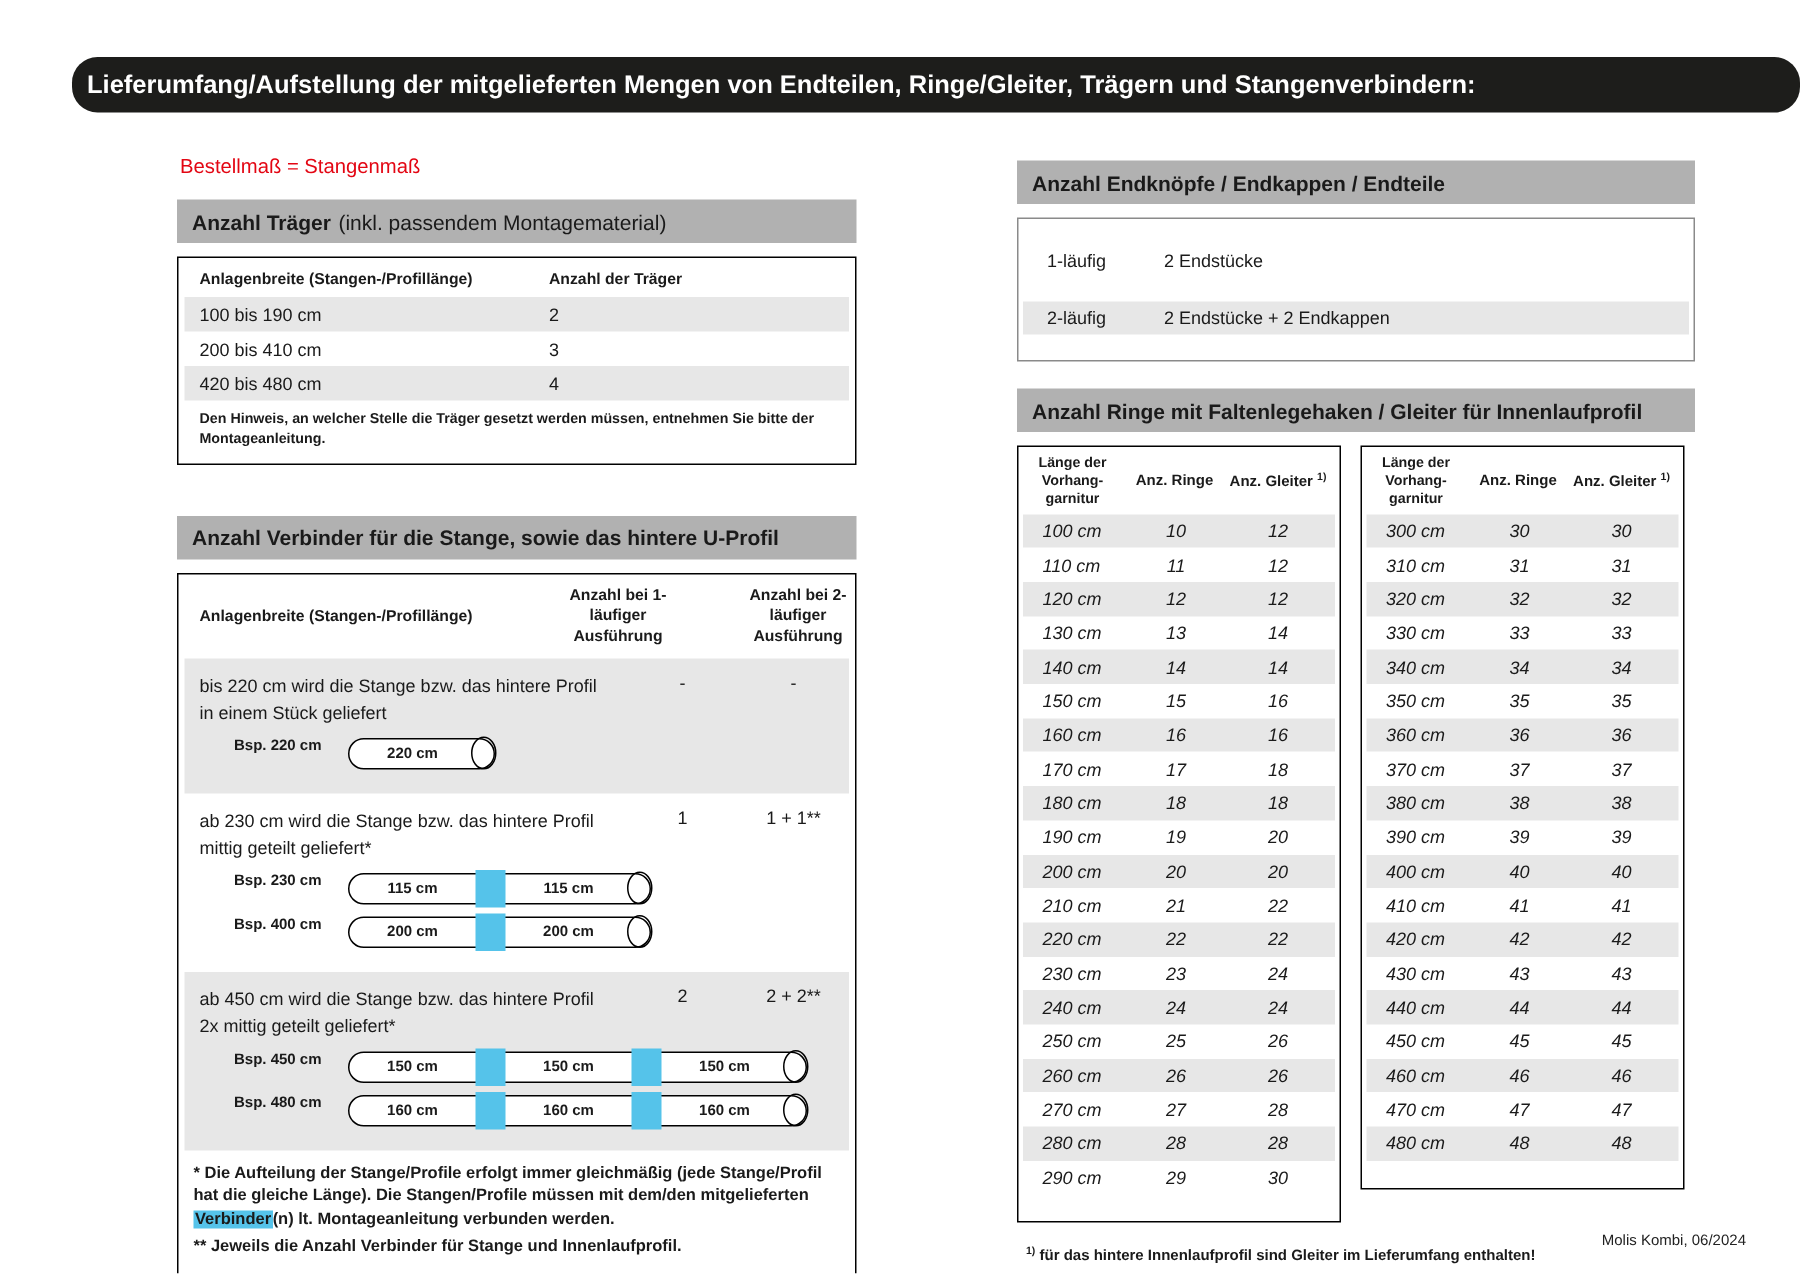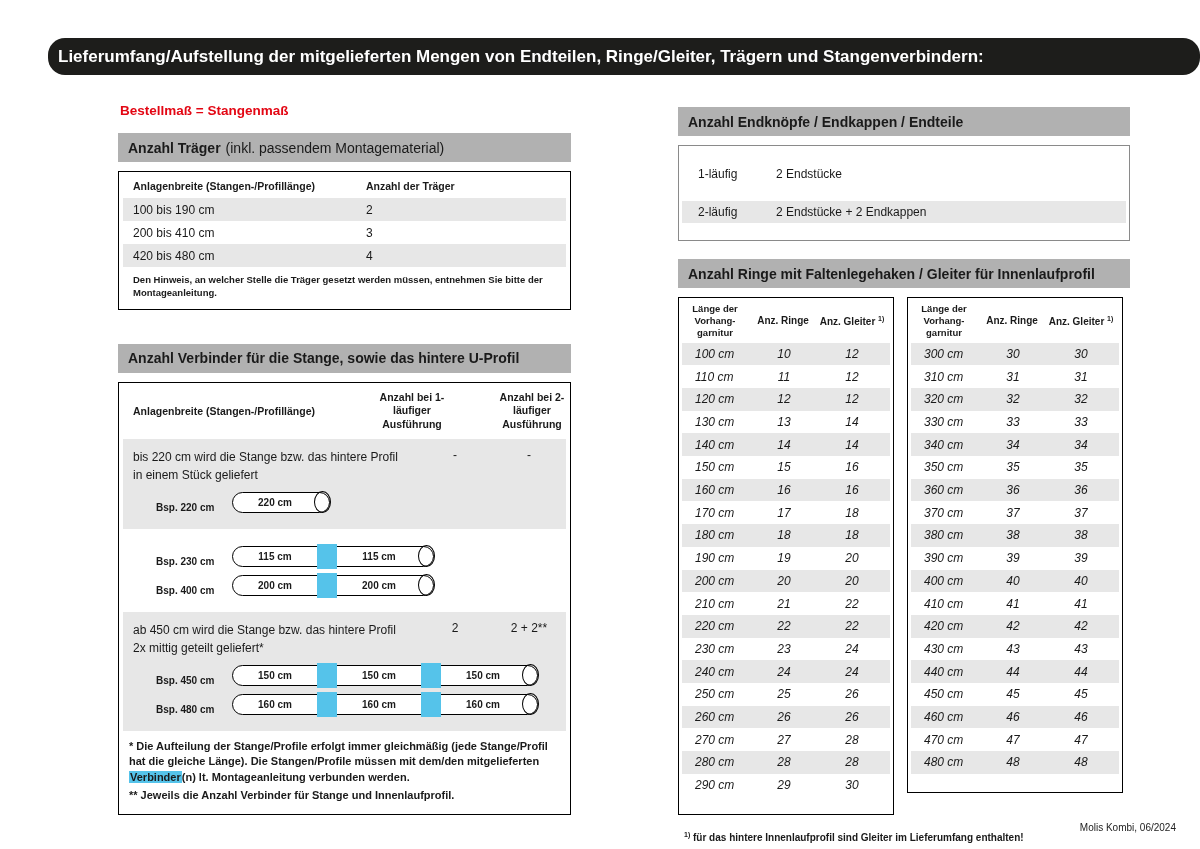--- a/index.html
+++ b/index.html
@@ -10,21 +10,21 @@
   
   .title-bar {
     position:absolute; left:48px; right:0; top:38px; height:37px;
     background:#1d1d1b; color:#fff; display:flex; align-items:center;
     padding-left:10px; font-size:17px; font-weight:bold; box-sizing:border-box;border-radius:17px;
   }
   
   .col-left  { position:absolute; left:118px; top:103px; width:453px; }
   .col-right { position:absolute; left:678px; top:107px; width:452px; }
 
-  .red-note { color:#e30613; font-weight:bold; font-size:13.5px; margin-bottom:15px; padding-left:2px; }
+  .red-note { color:#e30613; font-weight:normal; font-size:13.5px; margin-bottom:15px; padding-left:2px; }
 
   .section-bar {
     background:#b1b1b1; height:29px; display:flex; align-items:center;
     padding-left:10px; font-size:14px; font-weight:bold; margin-bottom:9px; box-sizing:border-box;
   }
   .section-bar .normal { font-weight:normal; margin-left:5px; }
 
   .box { border:1px solid #000; background:#fff; box-sizing:border-box; }
 
   
@@ -38,21 +38,21 @@
 
   
   .vb-header { display:flex; align-items:center; padding:8px 0 7px; font-size:10.5px; font-weight:bold; }
   .vb-header .vb-desc-col { flex:1; padding-left:14px; }
   .vb-count-col { width:76px; text-align:center; line-height:1.3;margin-left:44px; }
   .vb-row { margin:0 4px; padding:9px 0 8px; }
   .vb-row.stripe { background:#e7e7e7; }
   .vb-top { display:flex; }
   .vb-desc { flex:1; padding-left:10px; padding-right:20px; font-size:12px; line-height:1.5; }
   .vb-count { width:74px; text-align:center; font-size:12px; }
-  .vb-example { display:flex; align-items:flex-end; margin:8px 0 8px 33px; }
+  .vb-example { display:flex; align-items:flex-start; margin:8px 0 8px 33px; }
   .bsp-label { width:76px; font-size:10px; font-weight:bold; flex:0 0 auto; }
   .rod {
     position:relative; display:flex; align-items:center; height:21px;
     border:1.5px solid #000; border-radius:11px; background:#fff;
     padding-right:12px; box-sizing:border-box;
   }
   .rod-seg { width:84px; text-align:center; font-size:10px; font-weight:bold; z-index:2; }
   .connector { width:20px; background:#55c3ea; align-self:stretch; margin:-3px 0; z-index:1; }
   .rod-end { position:absolute; right:-2px; top:-1.5px; bottom:-1.5px; width:15px; border:1.5px solid #000; border-radius:50%; }
   .vb-notes { padding:8px 10px 10px; font-size:11px; font-weight:bold; line-height:1.45; }
@@ -73,21 +73,21 @@
   .rg-h2 { width:64px; font-size:10px; font-weight:bold; text-align:center; }
   .rg-h3 { width:74px; font-size:10px; font-weight:bold; text-align:center; }
   sup { font-size:7px; }
   .rg-row { display:flex; align-items:center; height:22.7px; font-size:12px; margin:0 3px;font-style:italic; }
   .rg-row.stripe { background:#e7e7e7; }
   .rg-c1 { width:70px; padding-left:13px; box-sizing:border-box; }
   .rg-c2 { width:64px; text-align:center; }
   .rg-c3 { width:72px; text-align:center; }
   .rg-footnote { margin-top:16px; font-size:10px; font-weight:bold; padding-left:6px; }
 
-  .page-footer { position:absolute; right:24px; bottom:16px; font-size:10px; color:#222;margin-left:40px; }
+  .page-footer { position:absolute; right:36px; bottom:16px; font-size:10px; color:#222;margin-left:40px; }
 </style>
 </head>
 <body>
 
 <div class="page">
 
   <div class="title-bar">
     <span>Lieferumfang/Aufstellung der mitgelieferten Mengen von Endteilen, Ringe/Gleiter, Trägern und Stangenverbindern:</span>
   </div>
 
@@ -141,20 +141,25 @@
             </div>
             <div class="vb-example">
               <div class="bsp-label">Bsp. 220 cm</div>
               <div class="rod">
                 <div class="rod-seg">220 cm</div>
                 <div class="rod-end"></div>
               </div>
             </div>
           </div>
           <div class="vb-row">
+            <div class="vb-top">
+              <div class="vb-desc">ab 230 cm wird die Stange bzw. das hintere Profil mittig geteilt geliefert*</div>
+              <div class="vb-count">1</div>
+              <div class="vb-count">1 + 1**</div>
+            </div>
             <div class="vb-example">
               <div class="bsp-label">Bsp. 230 cm</div>
               <div class="rod">
                 <div class="rod-seg">115 cm</div>
                 <div class="connector"></div>
                 <div class="rod-seg">115 cm</div>
                 <div class="rod-end"></div>
               </div>
             </div>
             <div class="vb-example">

